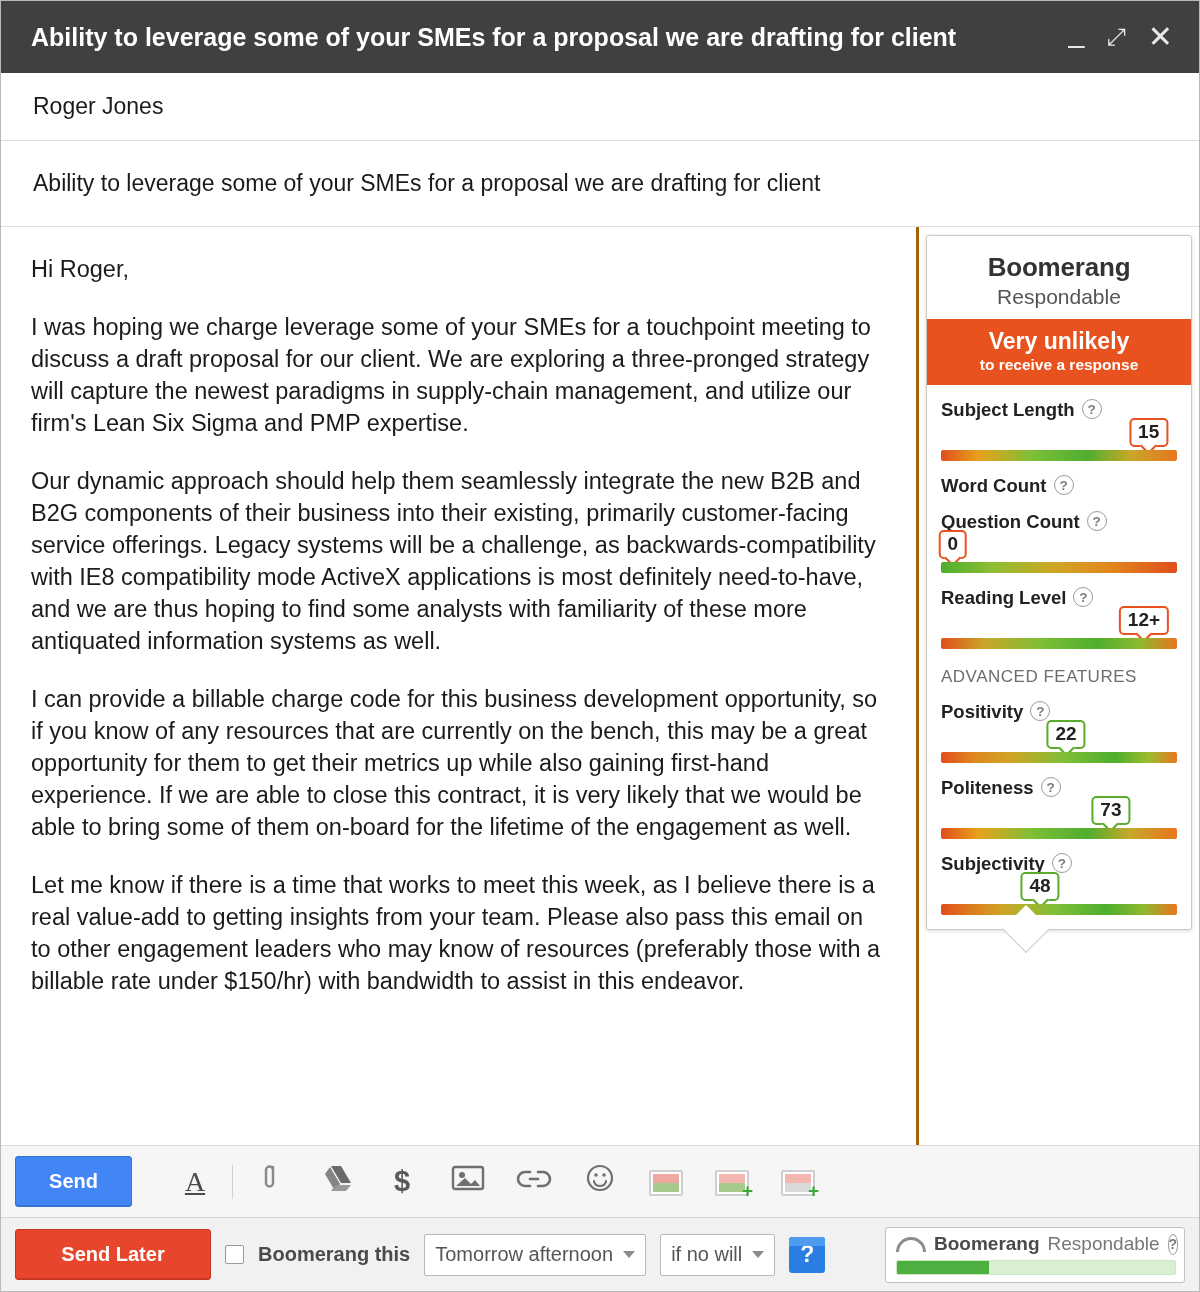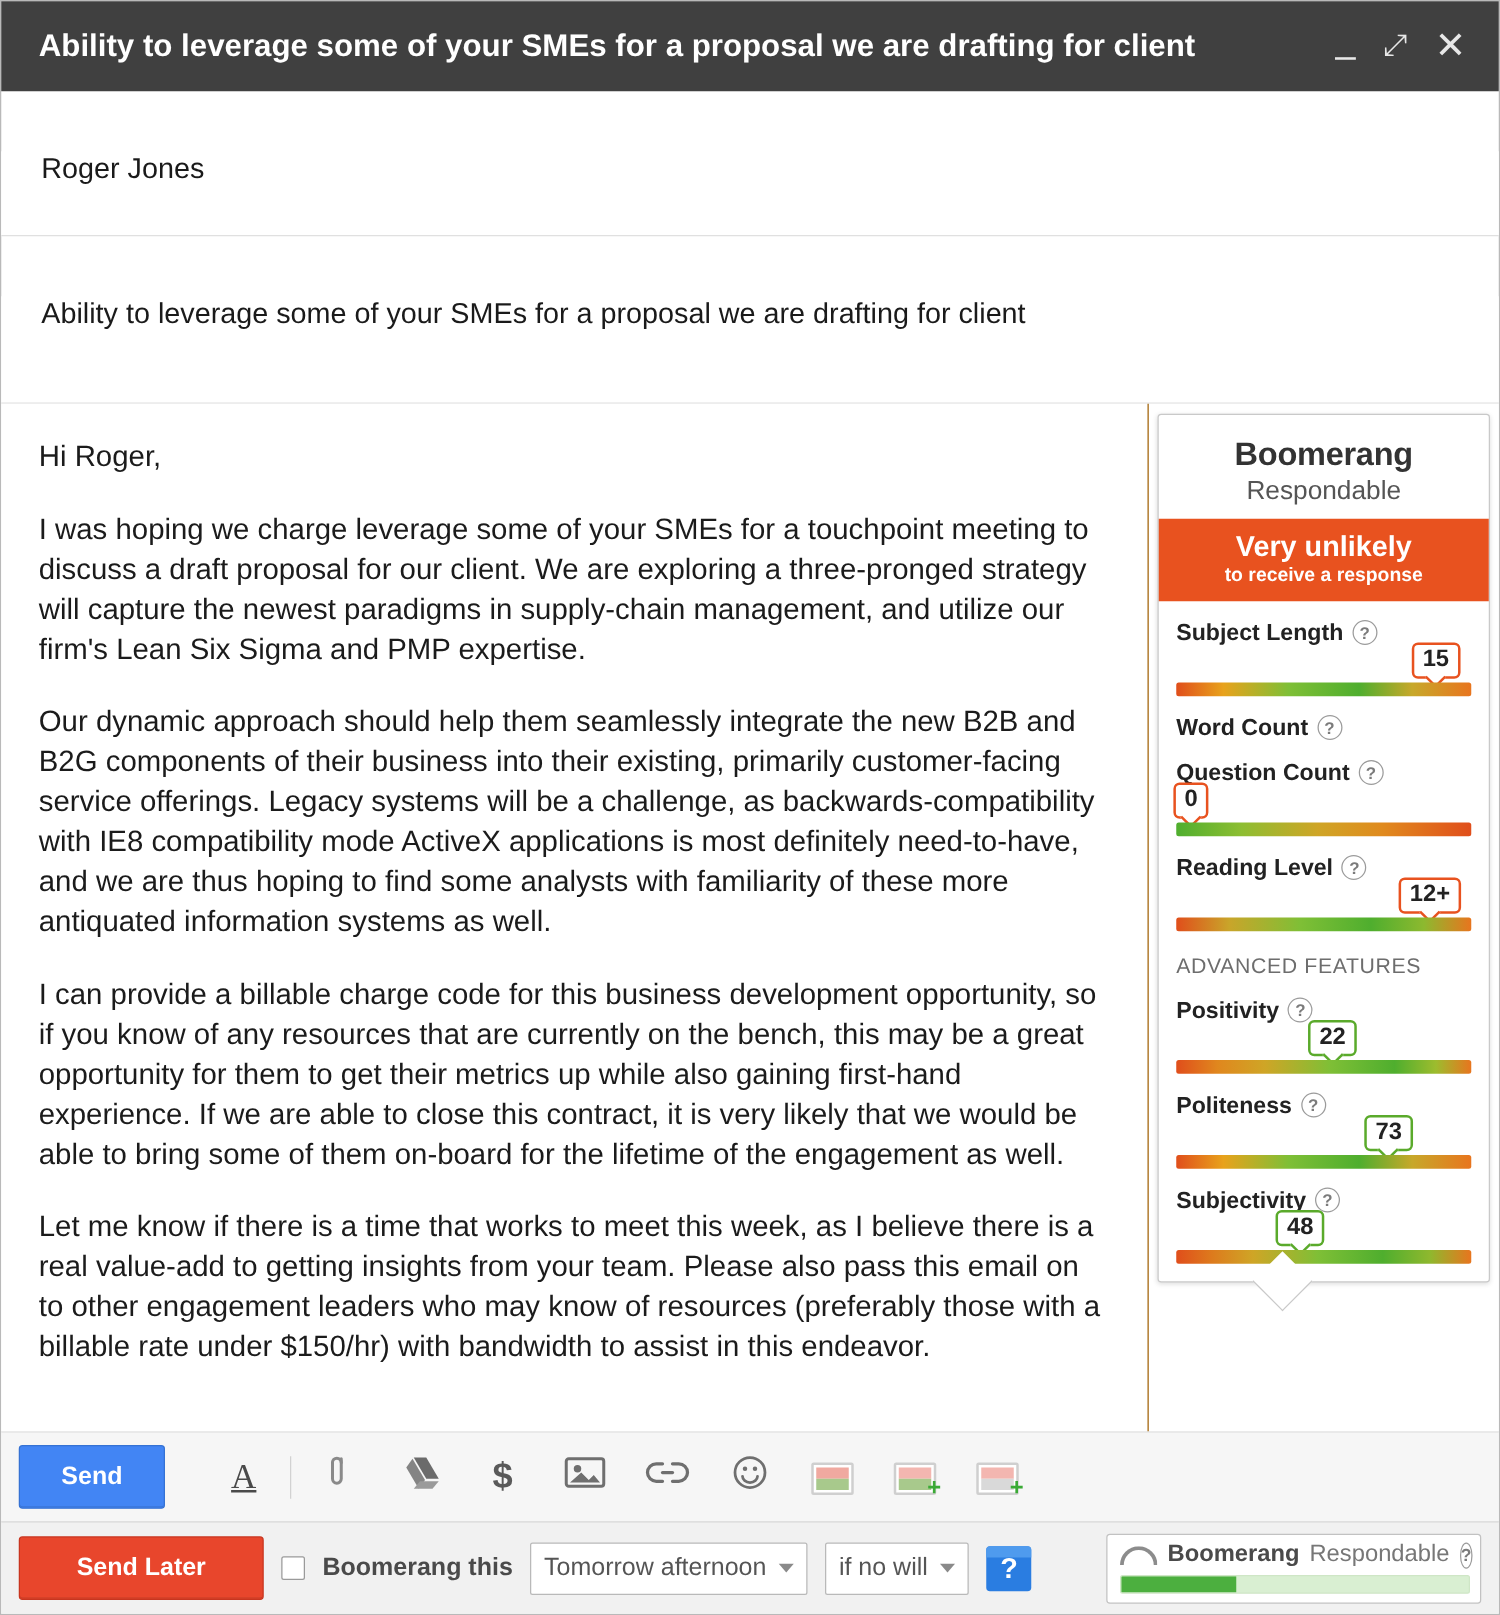--- a/index.html
+++ b/index.html
@@ -53,24 +53,23 @@
   }
   .tb-min { font-size: 30px; position: relative; top: 8px; }
   .tb-exp { font-size: 24px; }
   .tb-close { font-size: 30px; font-weight: 300; }
 
   
   .field-row {
     border-bottom: 1px solid #e0e0e0;
     padding: 0 32px;
     display: flex;
-    align-items: flex-start;
-    flex: 0 0 auto;
-    background: #fff;
-    margin-top: 48px;
+    align-items: center;
+    flex: 0 0 auto;
+    background: #fff;
   }
   .row-to { height: 68px; }
   .row-subject { height: 86px; }
   .field-text {
     font-size: 23px;
     color: #1a1a1a;
   }
 
   
   .body-area {
@@ -78,21 +77,21 @@
     flex: 1 1 auto;
     min-height: 0;
     background: #fff;
   }
   .msg-body {
     position: absolute;
     left: 0; top: 0;
     width: 918px;
     height: 100%;
     padding: 26px 32px 10px 30px;
-    border-right: 1px solid #a16207;
+    border-right: 3px solid #a16207;
     overflow: hidden;
   }
   .msg-body p {
     margin: 0 0 26px 0;
     font-size: 23.5px;
     line-height: 32px;
     color: #1b1b1b;
   }
 
   
@@ -128,21 +127,20 @@
     color: #fff;
     text-align: center;
     padding: 9px 0 11px 0;
   }
   .bp-banner-main { font-size: 23px; font-weight: bold; }
   .bp-banner-sub { font-size: 15.5px; font-weight: bold; margin-top: 1px; }
 
   .metric { padding: 0 14px; }
   .metric-head {
     display: flex;
-    align-items: center;
     gap: 7px;
     margin: 14px 0 6px 0;
   }
   .metric-label {
     font-size: 18.5px;
     font-weight: bold;
     color: #222;
   }
   .help {
     width: 20px; height: 20px;

